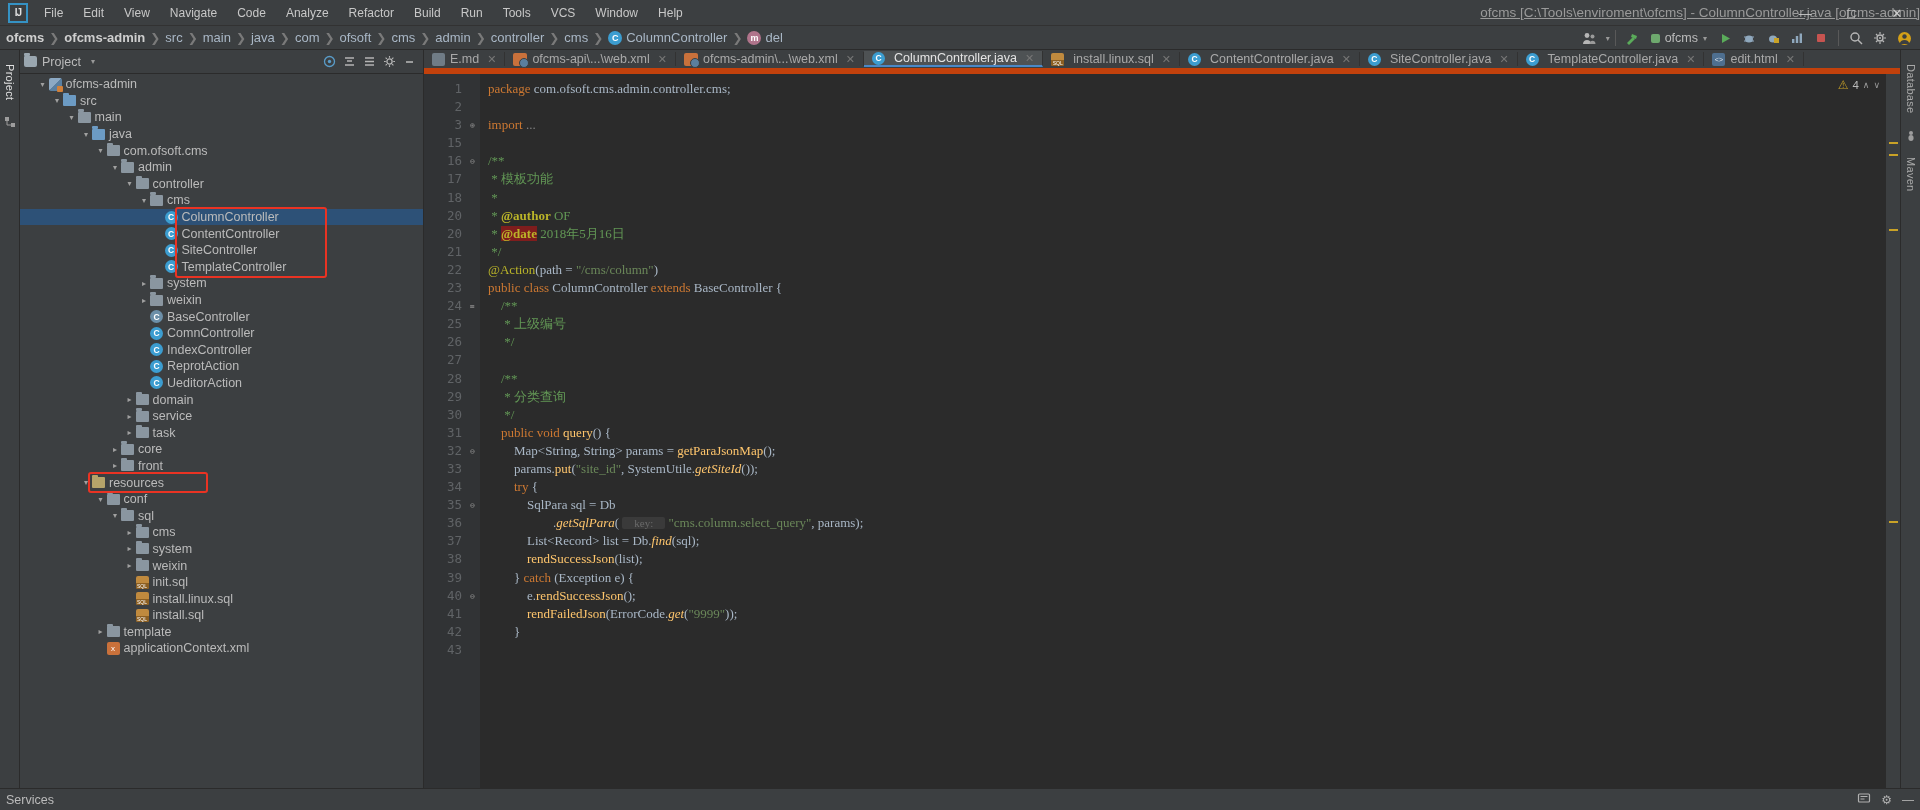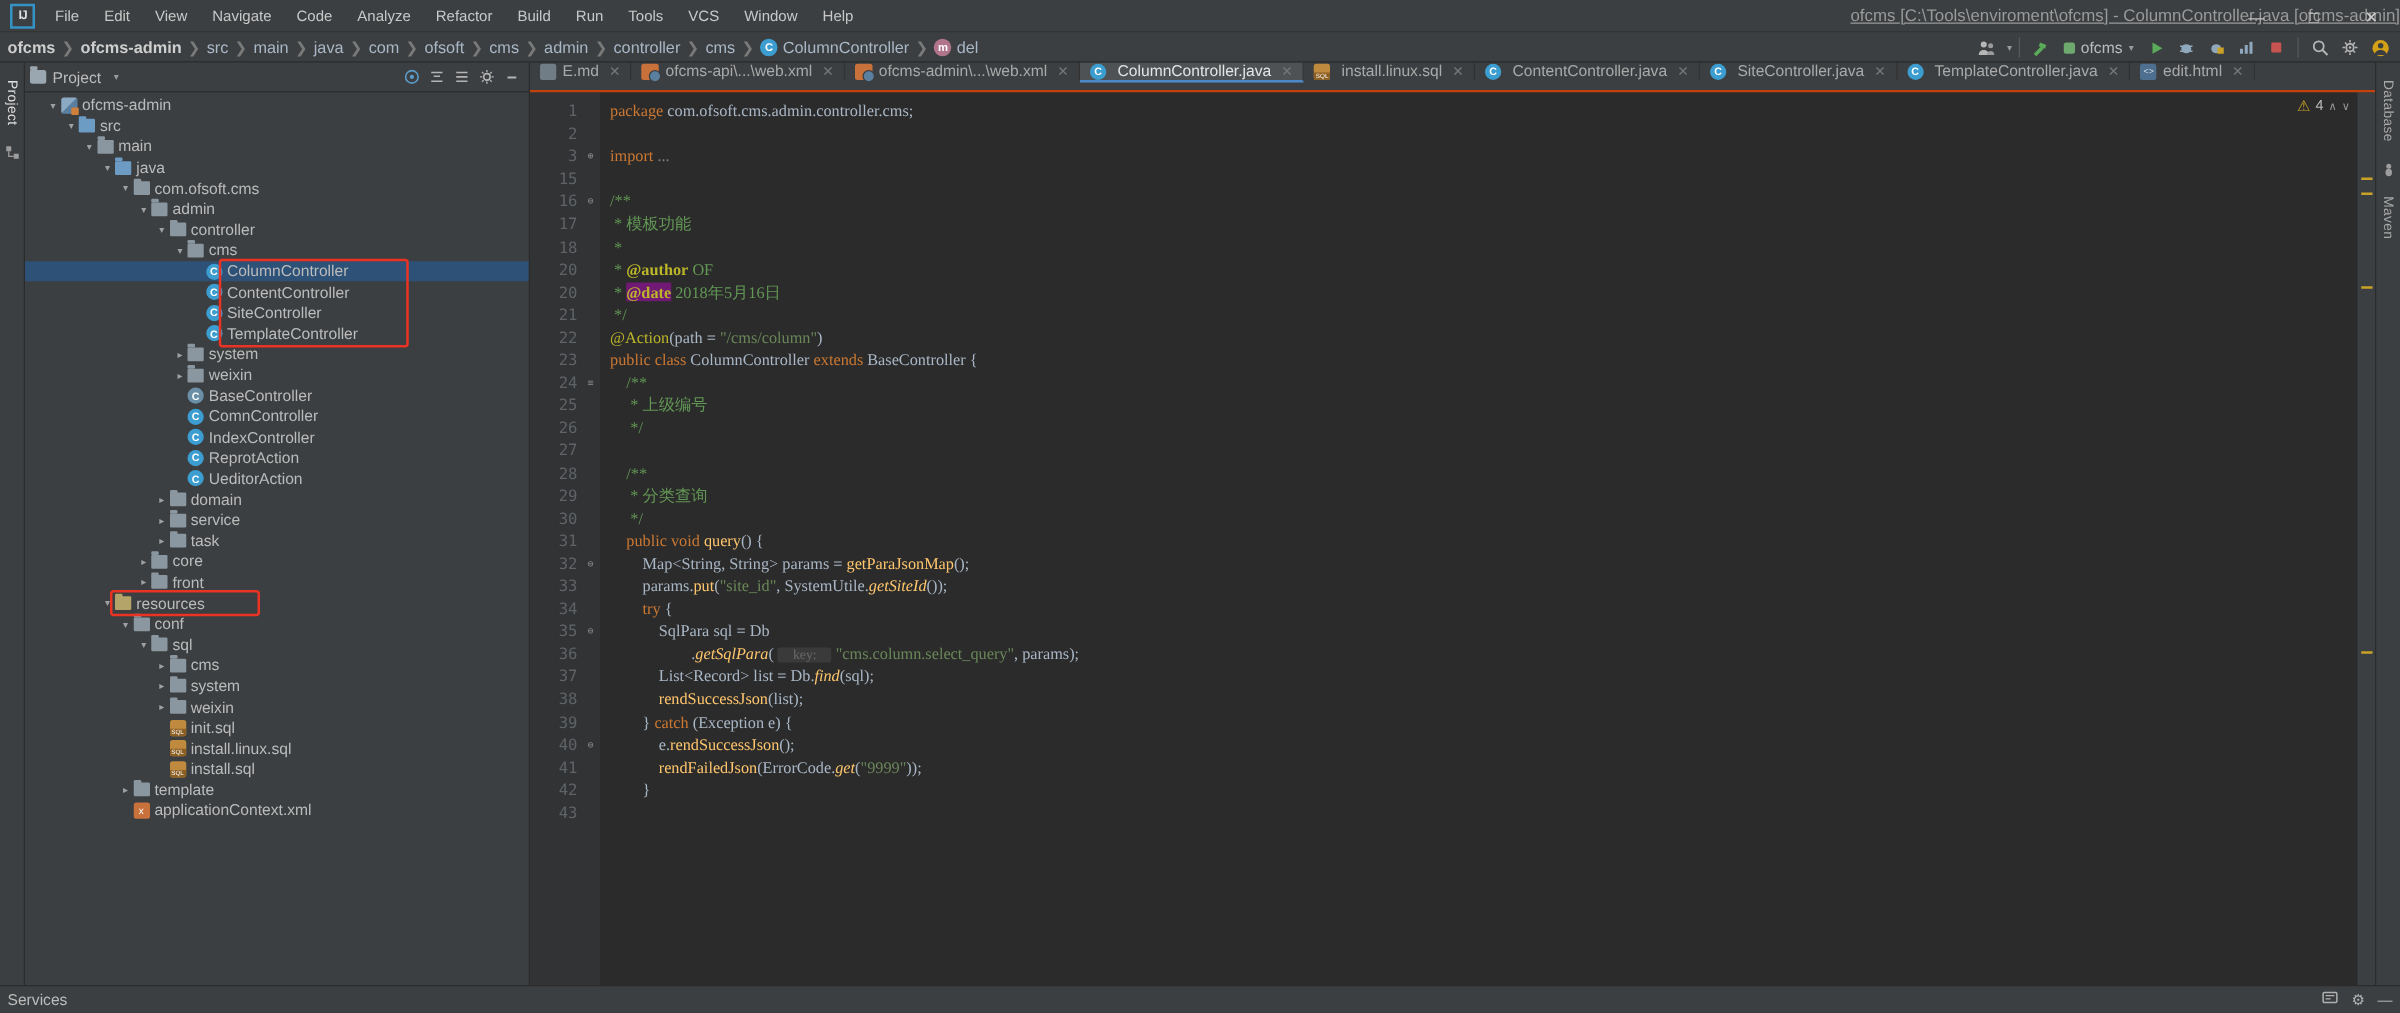--- a/index.html
+++ b/index.html
@@ -159,22 +159,22 @@
 
   
   .redbox {
     position: absolute; border: 2px solid #ea3323; border-radius: 3px;
     pointer-events: none;
   }
 
   
   .editor { flex: 1 1 auto; display: flex; flex-direction: column; min-width: 0; background: #2b2b2b; }
   .tabbar {
-    height: 24px; background: #3c3f41; display: flex; align-items: flex-start;
-    flex: 0 0 24px; overflow: hidden; border-bottom: 2px solid #c2410c;
+    height: 24px; background: #3c3f41; display: flex; align-items: center;
+    flex: 0 0 24px; overflow: hidden; border-bottom: 6px solid #c2410c;
   }
   .etab {
     display: flex; align-items: center; gap: 5px; padding: 0 8px;
     font-size: 12.5px; color: #a9a9a9; border-right: 1px solid #323232;
     white-space: nowrap; position: relative;
   }
   .etab.active {
     background: #4e5254; color: #e4e4e4; border-bottom: 2px solid #4a88c7;
   }
   .etab .x { color: #767676; font-size: 11px; margin-left: 3px; }
@@ -730,21 +730,21 @@
           </div>
         <div class="code" id="code">
             <div class="cline"><span class="kw">package</span> com.ofsoft.cms.admin.controller.cms;</div>
             <div class="cline"></div>
             <div class="cline"><span class="kw">import</span> <span class="cmt">...</span></div>
             <div class="cline"></div>
             <div class="cline"><span class="doc">/**</span></div>
             <div class="cline"> <span class="doc">* 模板功能</span></div>
             <div class="cline"> <span class="doc">*</span></div>
             <div class="cline"> <span class="doc">* </span><span class="tag">@author</span><span class="doc"> OF</span></div>
-            <div class="cline"> <span class="doc">* </span><span class="tag" style="background:#701a75">@date</span><span class="doc"> 2018年5月16日</span></div>
+            <div class="cline"> <span class="doc">* </span><span class="tag" style="background:#7f1d1d">@date</span><span class="doc"> 2018年5月16日</span></div>
             <div class="cline"> <span class="doc">*/</span></div>
             <div class="cline"><span class="anno">@Action</span>(path = <span class="str">"/cms/column"</span>)</div>
             <div class="cline"><span class="kw">public class</span> <span class="cls">ColumnController</span> <span class="kw">extends</span> <span class="cls">BaseController</span> {</div>
             <div class="cline">    <span class="doc">/**</span></div>
             <div class="cline">     <span class="doc">* 上级编号</span></div>
             <div class="cline">     <span class="doc">*/</span></div>
             <div class="cline"></div>
             <div class="cline">    <span class="doc">/**</span></div>
             <div class="cline">     <span class="doc">* 分类查询</span></div>
             <div class="cline">     <span class="doc">*/</span></div>

